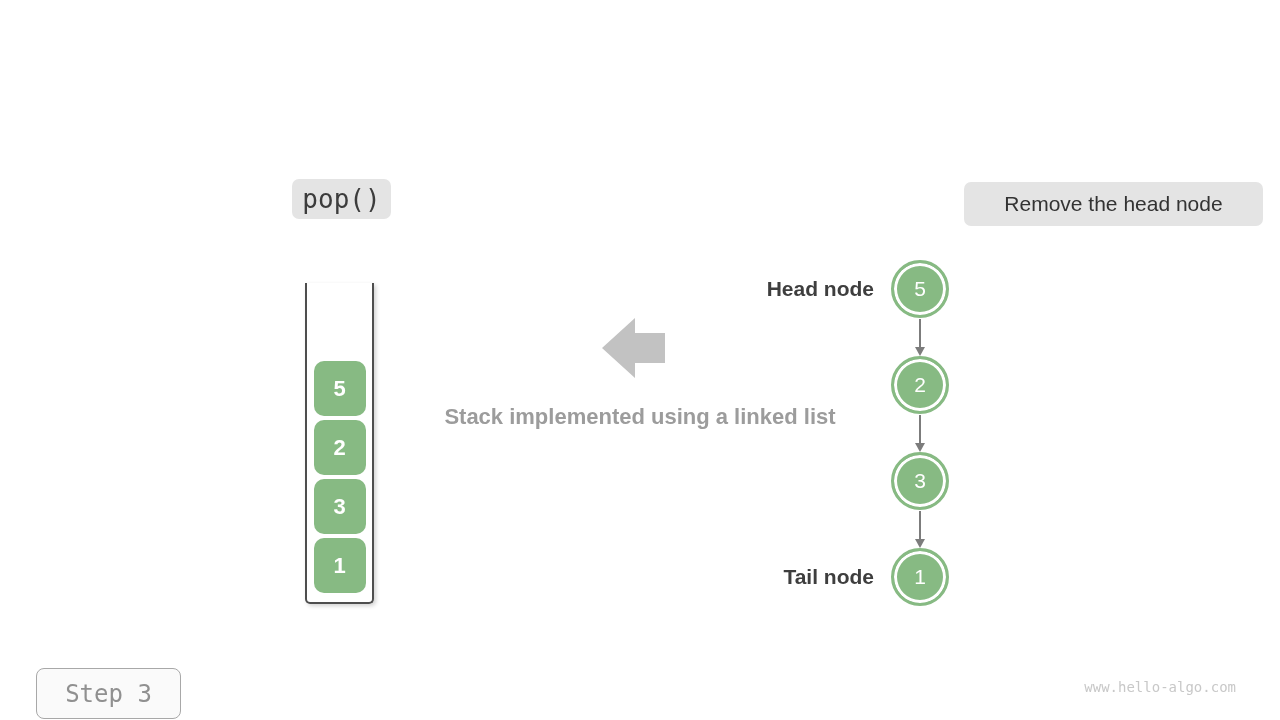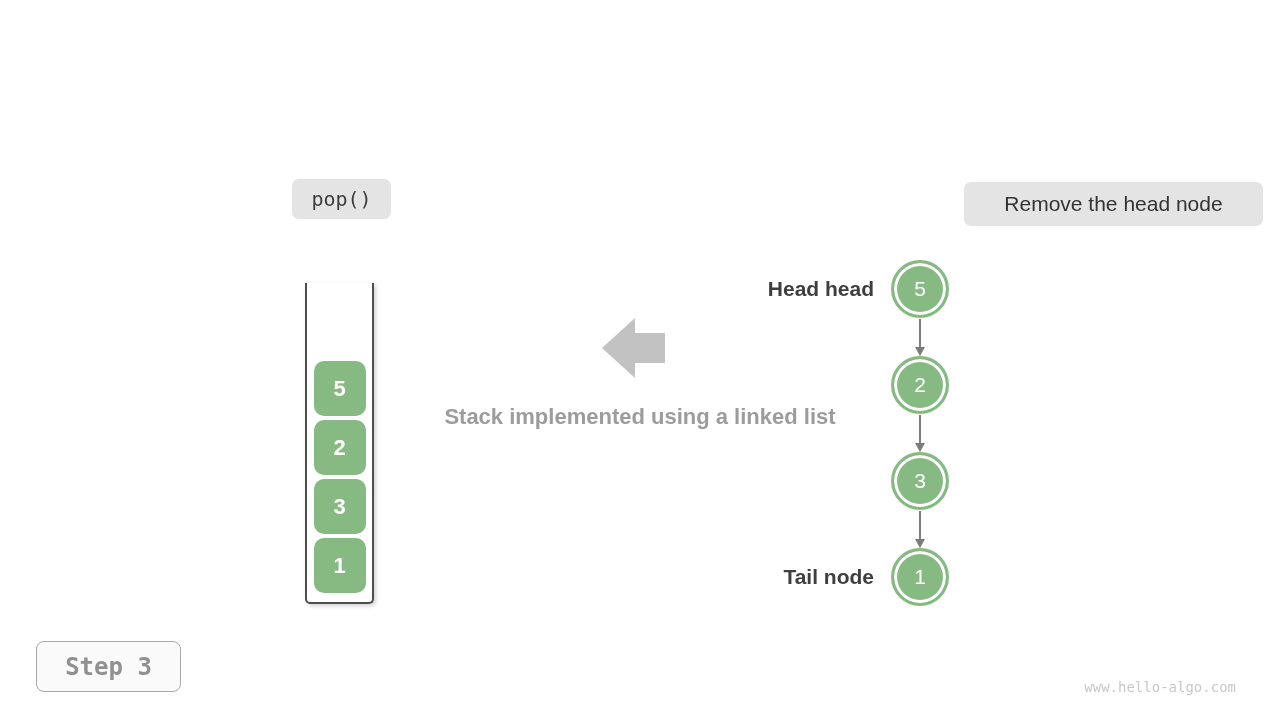--- a/index.html
+++ b/index.html
@@ -17,21 +17,21 @@
     background: #e4e4e4;
     border-radius: 7px;
     display: flex;
     align-items: center;
     justify-content: center;
     color: #3c3c3c;
   }
   .badge.op {
     left: 292px; top: 179px; width: 99px; height: 40px;
     font-family: "DejaVu Sans Mono", monospace;
-    font-size: 20px;
+    font-size: 26px;
   }
   .badge.action {
     left: 964px; top: 182px; width: 299px; height: 44px;
     font-size: 21px;
     color: #333333;
   }
 
   
   .stack-container {
     position: absolute;
@@ -120,31 +120,31 @@
     font-size: 21px;
     font-weight: bold;
     color: #3e3e3e;
   }
   .node-label.head { top: 277px; }
   .node-label.tail { top: 565px; text-align: right; }
 
   
   .step-badge {
     position: absolute;
-    left: 36px; top: 641px;
+    left: 36px; top: 668px;
     width: 145px; height: 51px;
     background: #fafafa;
     border: 1px solid #a8a8a8;
     border-radius: 8px;
     display: flex;
     align-items: center;
     justify-content: center;
     font-family: "DejaVu Sans Mono", monospace;
     font-size: 24px;
-    font-weight: bold;
+    font-weight: normal;
     color: #909090;
   }
 
   
   .watermark {
     position: absolute;
     left: 1036px; top: 679px;
     width: 200px;
     text-align: right;
     font-family: "DejaVu Sans Mono", monospace;
@@ -171,21 +171,21 @@
 </div>
 
 <div class="block-arrow">
   <svg width="63" height="60" viewBox="0 0 63 60">
     <polygon points="0,30 33,0 33,15 63,15 63,45 33,45 33,60" fill="#c2c2c2"></polygon>
   </svg>
 </div>
 
 <div class="caption">Stack implemented using a linked list</div>
 
-<div class="node-label head">Head head</div>
+<div class="node-label head">Head node</div>
 <div class="node-label tail">Tail node</div>
 
 <div class="lnode n0">5</div>
 <div class="connector c0"></div>
 <div class="lnode n1">2</div>
 <div class="connector c1"></div>
 <div class="lnode n2">3</div>
 <div class="connector c2"></div>
 <div class="lnode n3">1</div>
 

